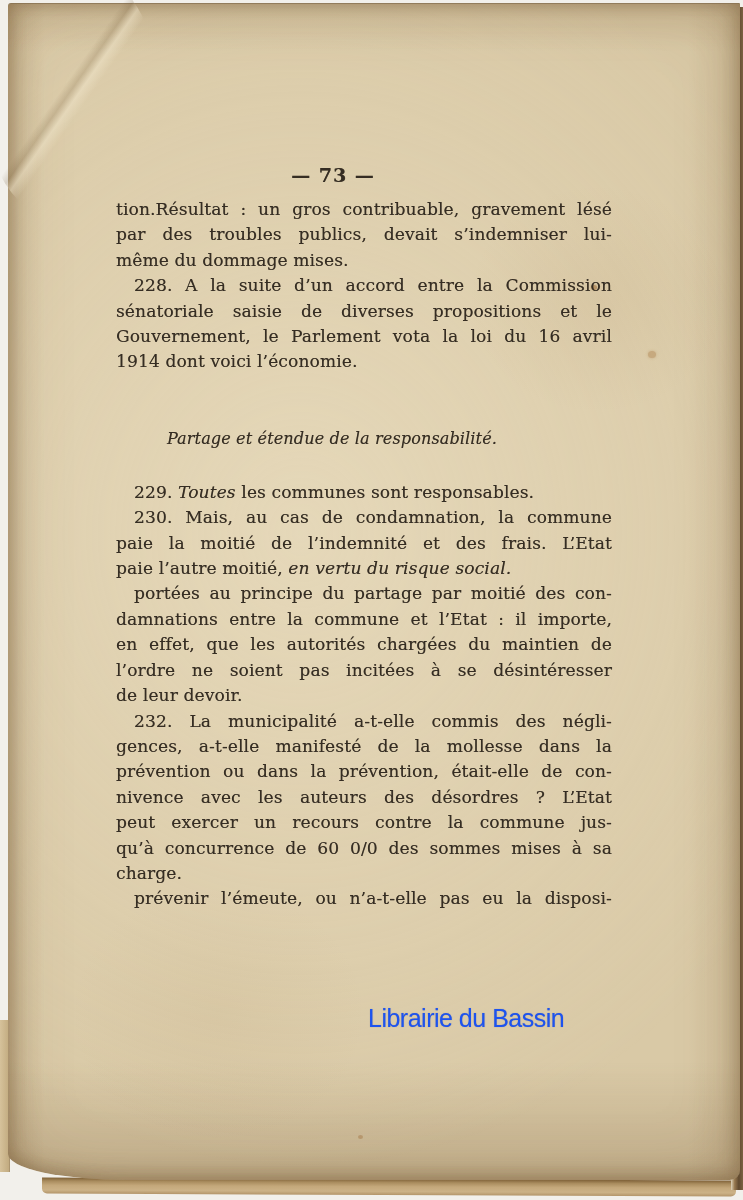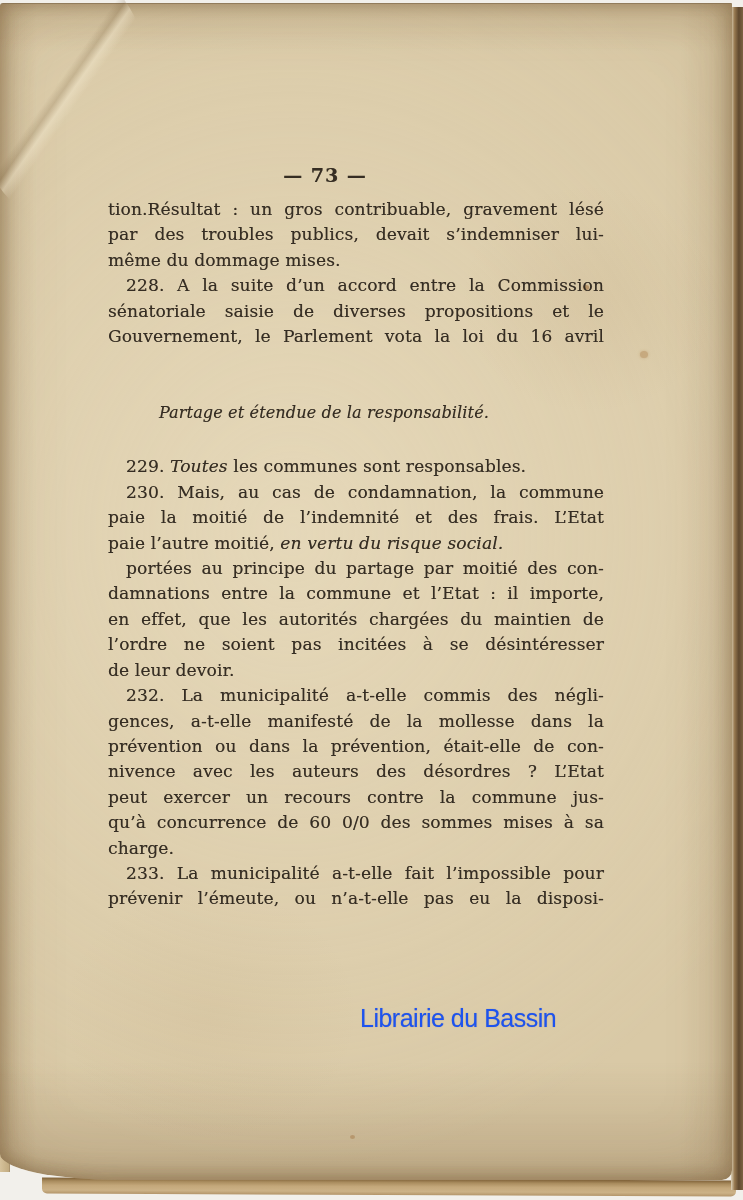--- a/index.html
+++ b/index.html
@@ -29,21 +29,21 @@
   }
   
   .right-edge{
     position:absolute;left:731px;top:7px;width:12px;height:1183px;
     background:linear-gradient(to right,#ded3b9 0%,#96784f 30%,#5f492f 65%,#7b6242 100%);
     z-index:1;
   }
 
   
   .page{
-    position:absolute;left:0;top:3px;width:732px;height:1176px;
+    position:absolute;left:8px;top:3px;width:732px;height:1176px;
     z-index:2;
     background:
       radial-gradient(130% 90% at 40% 45%, rgba(249,240,216,.38) 0%, rgba(249,240,216,0) 60%),
       linear-gradient(to bottom, rgba(140,110,70,.20) 0%, rgba(140,110,70,0) 4%),
       linear-gradient(to right, rgba(130,100,60,.22) 0%, rgba(130,100,60,0) 5%, rgba(130,100,60,0) 93%, rgba(130,100,60,.16) 100%),
       linear-gradient(to bottom, rgba(120,90,55,0) 90%, rgba(120,90,55,.25) 100%),
       var(--paper,#d9c9a6);
     border-top:1px solid rgba(100,75,45,.5);
     border-radius:3px 1px 10px 120px / 3px 1px 10px 26px;
     box-shadow:
@@ -133,20 +133,21 @@
       <div>
           <div class="block">
             <div class="line"><span>tion.Résultat : un gros contribuable, gravement lésé</span></div>
             <div class="line"><span>par des troubles publics, devait s’indemniser lui-</span></div>
             <div class="line last"><span>même du dommage mises.</span></div>
           </div>
           <div class="block indent">
             <div class="line"><span>228. A la suite d’un accord entre la Commission</span></div>
             <div class="line"><span>sénatoriale saisie de diverses propositions et le</span></div>
             <div class="line"><span>Gouvernement, le Parlement vota la loi du 16 avril</span></div>
+            <div class="line last"><span>1914 dont voici l’économie.</span></div>
           </div>
         </div>
       <div class="heading">Partage et étendue de la responsabilité.</div>
       <div>
           <div class="block indent">
             <div class="line last"><span>229. </span><span class="it">Toutes</span><span> les communes sont responsables.</span></div>
           </div>
           <div class="block indent">
             <div class="line"><span>230. Mais, au cas de condamnation, la commune</span></div>
             <div class="line"><span>paie la moitié de l’indemnité et des frais. L’Etat</span></div>
@@ -162,21 +163,20 @@
           <div class="block indent">
             <div class="line"><span>232. La municipalité a-t-elle commis des négli-</span></div>
             <div class="line"><span>gences, a-t-elle manifesté de la mollesse dans la</span></div>
             <div class="line"><span>prévention ou dans la prévention, était-elle de con-</span></div>
             <div class="line"><span>nivence avec les auteurs des désordres ? L’Etat</span></div>
             <div class="line"><span>peut exercer un recours contre la commune jus-</span></div>
             <div class="line"><span>qu’à concurrence de 60 0/0 des sommes mises à sa</span></div>
             <div class="line last"><span>charge.</span></div>
           </div>
           <div class="block indent">
-            <div class="line"><span>233. La municipalité a-t-elle fait l’impossible pour</span></div>
             <div class="line"><span>prévenir l’émeute, ou n’a-t-elle pas eu la disposi-</span></div>
           </div>
         </div>
     </div>
 
     <div class="watermark">Librairie du Bassin</div>
   </div>
 </div>
 
 </body></html>

